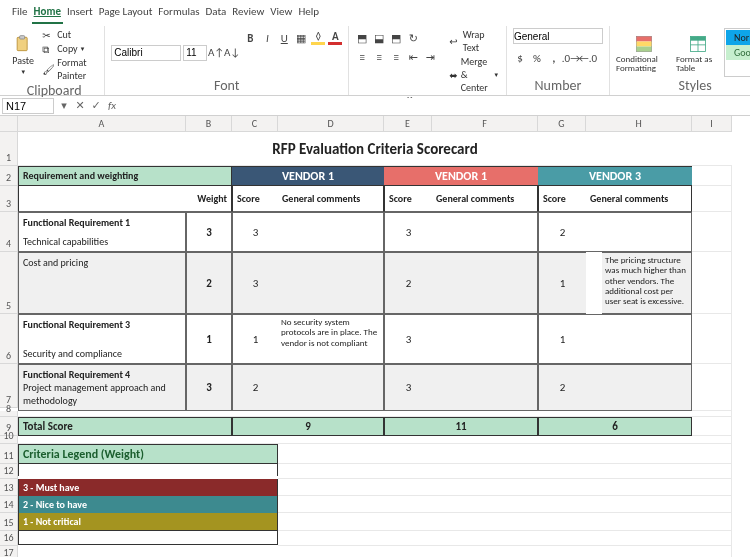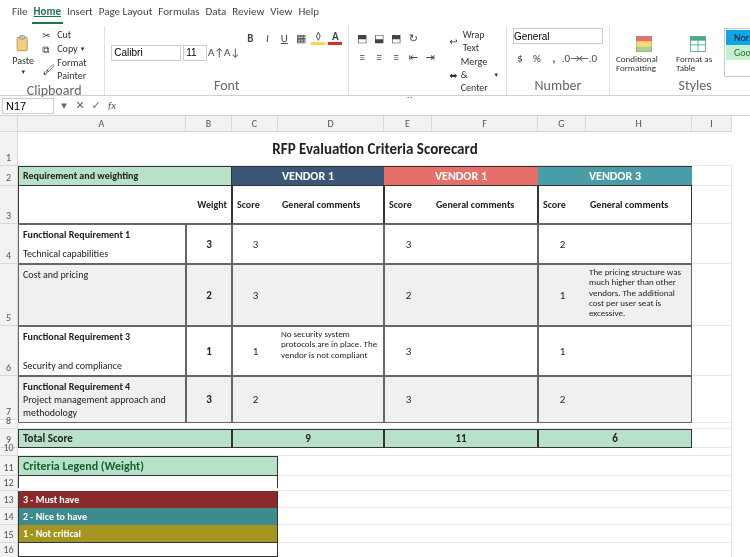--- a/index.html
+++ b/index.html
@@ -47,21 +47,21 @@
 .blank { border-right: 1px solid #e8e8e8; border-bottom: 1px solid #e8e8e8; background:#fff; }
 
 .title-row { grid-column: 2 / 11; background: #fff; text-align: center; font-weight: bold; font-size: 15px; padding: 8px 0 7px 0; border-bottom: 1px solid #e8e8e8; }
 
 .req-hdr { grid-column: 2 / 4; background: #b7e1c9; border: 1px solid #333; padding: 2px 4px; font-weight: bold; font-size: 10px; }
 .vend-hdr { color: #fff; font-weight: bold; text-align: center; padding: 2px 0; font-size: 12px; border-top: 1px solid #333; border-bottom: 1px solid #333; }
 .v1 { background: #3a5776; grid-column: 4 / 6; }
 .v2 { background: #e76f6a; grid-column: 6 / 8; }
 .v3 { background: #4a9ca6; grid-column: 8 / 10; }
 
-.subhdr { font-weight: bold; font-size: 10px; padding: 12px 4px; border-bottom: 1px solid #666; background:#fff; }
+.subhdr { font-weight: bold; font-size: 10px; padding: 6px 4px; border-bottom: 1px solid #666; background:#fff; }
 .subhdr.r { text-align: right; }
 .subhdr.l { border-left: 1px solid #333; }
 
 .reqcell { grid-column: 2 / 3; border: 1px solid #666; padding: 3px 4px; font-size: 10px; display: flex; flex-direction: column; justify-content: space-between; }
 .reqcell .t { font-weight: bold; }
 .wcell { text-align: center; font-weight: bold; border: 1px solid #666; display:flex; align-items:center; justify-content:center; }
 .scell { text-align: center; border-top: 1px solid #666; border-bottom: 1px solid #666; border-left:1px solid #666; display:flex; align-items:center; justify-content:center; }
 .gcell { border-top: 1px solid #666; border-bottom: 1px solid #666; border-right: 1px solid #666; font-size: 9px; padding: 2px 3px; line-height: 1.15; }
 
 .legend-hdr { grid-column: 2 / 5; background: #b7e1c9; border: 1px solid #333; font-weight: bold; font-size: 12px; padding: 2px 4px; color:#1b5e2e;}
@@ -285,21 +285,21 @@
   <div class="rowhdr" style="height:62px;">5</div>
   <div class="reqcell" style="background:#f0f0f0;">
       <span>Cost and pricing</span>
     </div>
   <div class="wcell" style="background:#f0f0f0;">2</div>
   <div class="scell" style="background:#f0f0f0;">3</div>
   <div class="gcell" style="background:#f0f0f0;"></div>
   <div class="scell" style="background:#f0f0f0;">2</div>
   <div class="gcell" style="background:#f0f0f0;"></div>
   <div class="scell" style="background:#f0f0f0;">1</div>
-  <div class="gcell" style="background:#f0f0f0;">The pricing structure was much higher than other vendors. The additional cost per user seat is excessive.</div>
+  <div class="gcell" style="background:#f0f0f0;margin-left:16px;">The pricing structure was much higher than other vendors. The additional cost per user seat is excessive.</div>
   <div class="blank"></div>
 
   <div class="rowhdr" style="height:50px;">6</div>
   <div class="reqcell">
       <span class="t">Functional Requirement 3</span>
       <span>Security and compliance</span>
     </div>
   <div class="wcell">1</div>
   <div class="scell">1</div>
   <div class="gcell">No security system protocols are in place. The vendor is not compliant</div>

